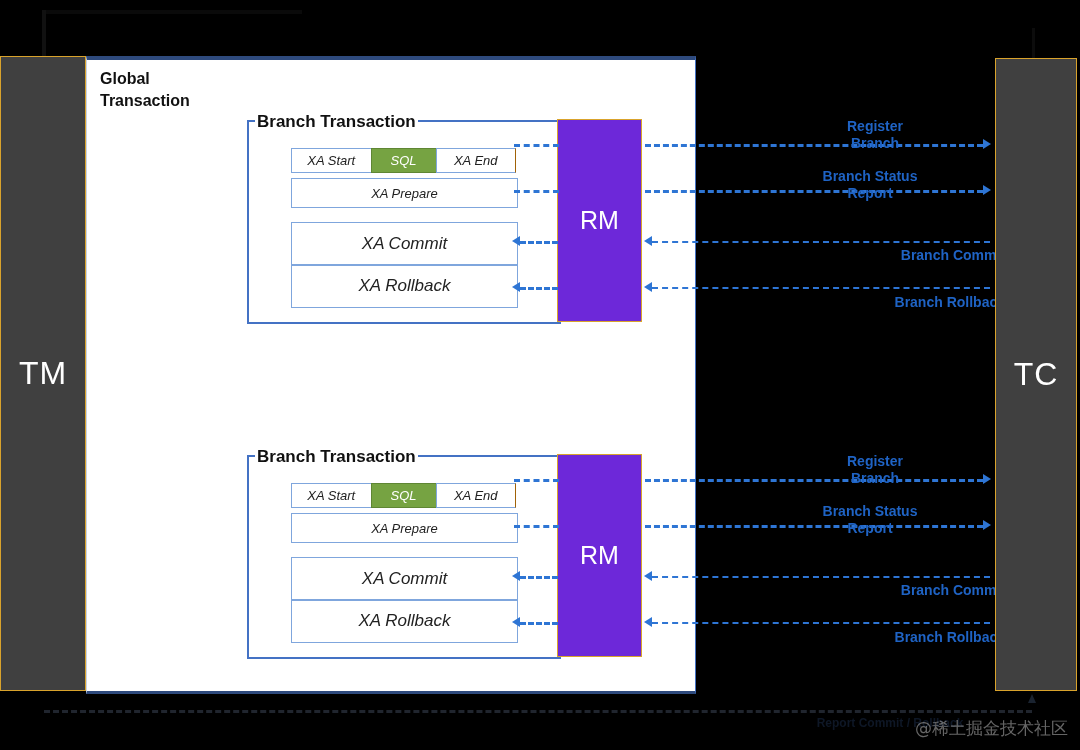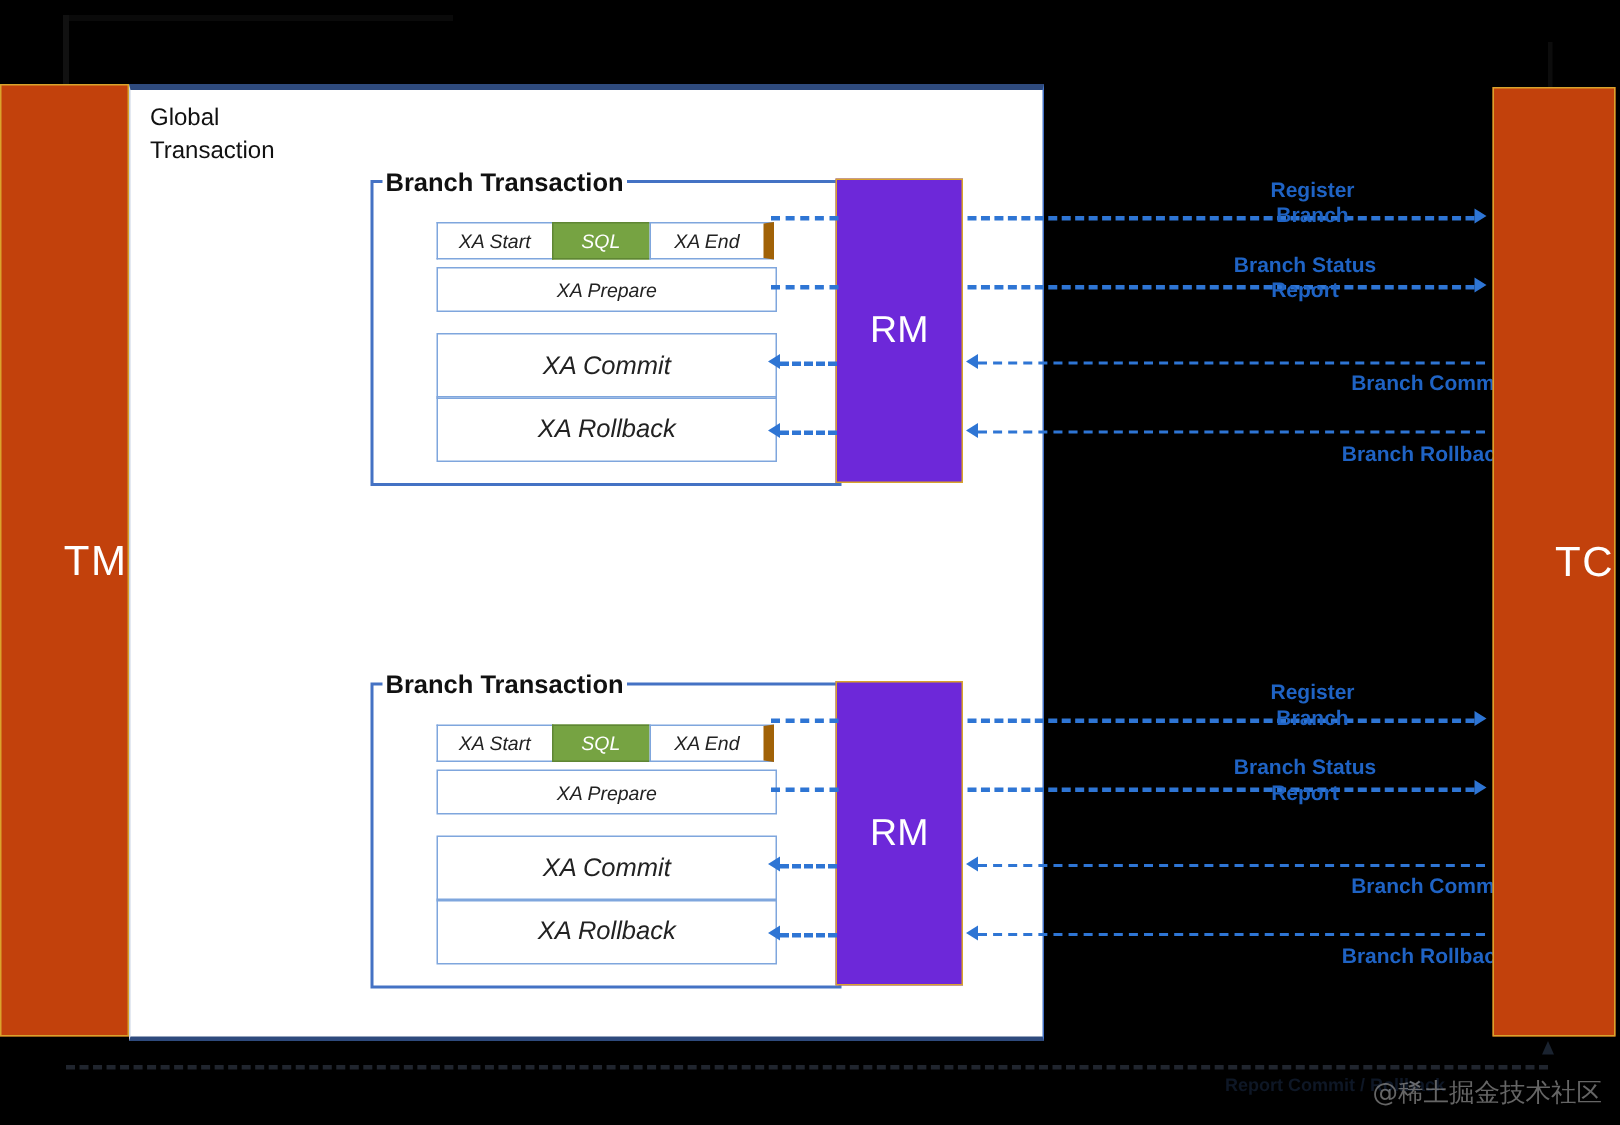--- a/index.html
+++ b/index.html
@@ -7,46 +7,46 @@
        font-family:"Liberation Sans","DejaVu Sans",sans-serif;}
 
   .stage{position:absolute;left:0;top:0;width:1080px;height:750px;background:#000;}
 
   
   .top-title{position:absolute;left:800px;top:6px;width:170px;text-align:center;
              color:#0d1424;font-size:13px;font-weight:700;line-height:16px;}
   .top-title .sub{font-size:10px;font-weight:400;color:#0b1322;}
 
   
-  .amber{position:absolute;background:#c2410c;border:1px solid #d9a32c;
-         display:flex;align-items:center;justify-content:flex-end;
-         color:#fff;font-size:28px;letter-spacing:1px;}
+  .amber{position:absolute;background:#404040;border:1px solid #d9a32c;
+         display:flex;align-items:center;justify-content:center;
+         color:#fff;font-size:32px;letter-spacing:1px;}
   #tm-col{left:0px;top:56px;width:84px;height:633px;}
   #tc-col{left:995px;top:58px;width:80px;height:631px;}
 
   
   #gt-panel{position:absolute;left:86px;top:56px;width:608px;height:631px;
             background:#fff;border-top:4px solid #2e4a7d;
             border-left:1px solid #c9d3e4;border-right:1px solid #4472c4;
             border-bottom:3px solid #2e4a7d;}
   #gt-title{position:absolute;left:100px;top:68px;width:180px;
-            font-size:16px;font-weight:400;color:#111;line-height:22px;}
+            font-size:16px;font-weight:700;color:#111;line-height:22px;}
 
   
   .branch{position:absolute;width:310px;border:2px solid #4472c4;background:#fff;}
   #branch-1{left:247px;top:120px;height:200px;}
   #branch-2{left:247px;top:455px;height:200px;}
   .branch-title{position:absolute;left:6px;top:-10px;font-size:17px;font-weight:700;
                 color:#111;background:#fff;padding:0 2px;white-space:nowrap;}
 
   .row-xa{position:absolute;left:42px;top:26px;width:225px;height:25px;display:flex;}
   .row-xa .cell{flex:1;border:1px solid #7fa6dd;border-right:none;
                 display:flex;align-items:center;justify-content:center;
                 font-size:13px;font-style:italic;color:#222;}
-  .row-xa .cell:last-child{border-right:7px solid #a16207;}
+  .row-xa .cell:last-child{border-right:1px solid #a16207;}
   .row-xa .cell.sql{background:#76a342;color:#fff;border-color:#5f8634;flex:0 0 64px;}
 
   .row-prepare{position:absolute;left:42px;top:56px;width:225px;height:28px;
                border:1px solid #7fa6dd;display:flex;align-items:center;
                justify-content:center;font-size:13px;font-style:italic;color:#222;}
 
   .row-big{position:absolute;left:42px;width:225px;height:42px;border:1px solid #7fa6dd;
            display:flex;align-items:center;justify-content:center;
            font-size:17px;font-style:italic;color:#222;}
   .row-commit{top:100px;}

